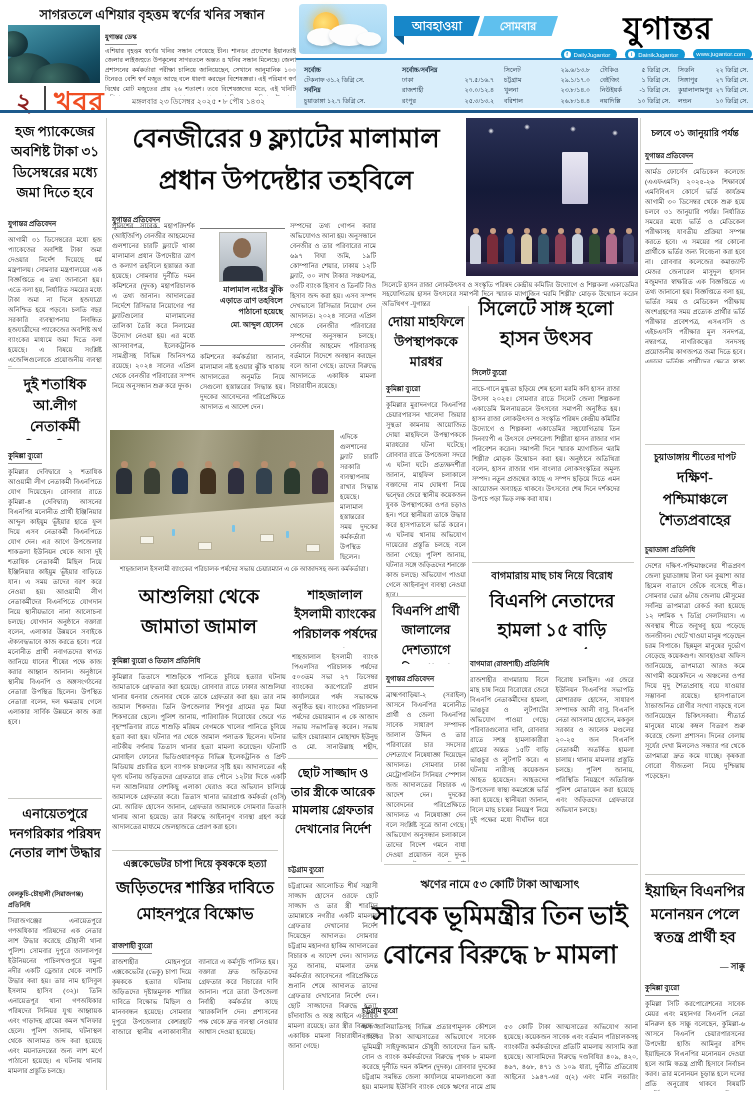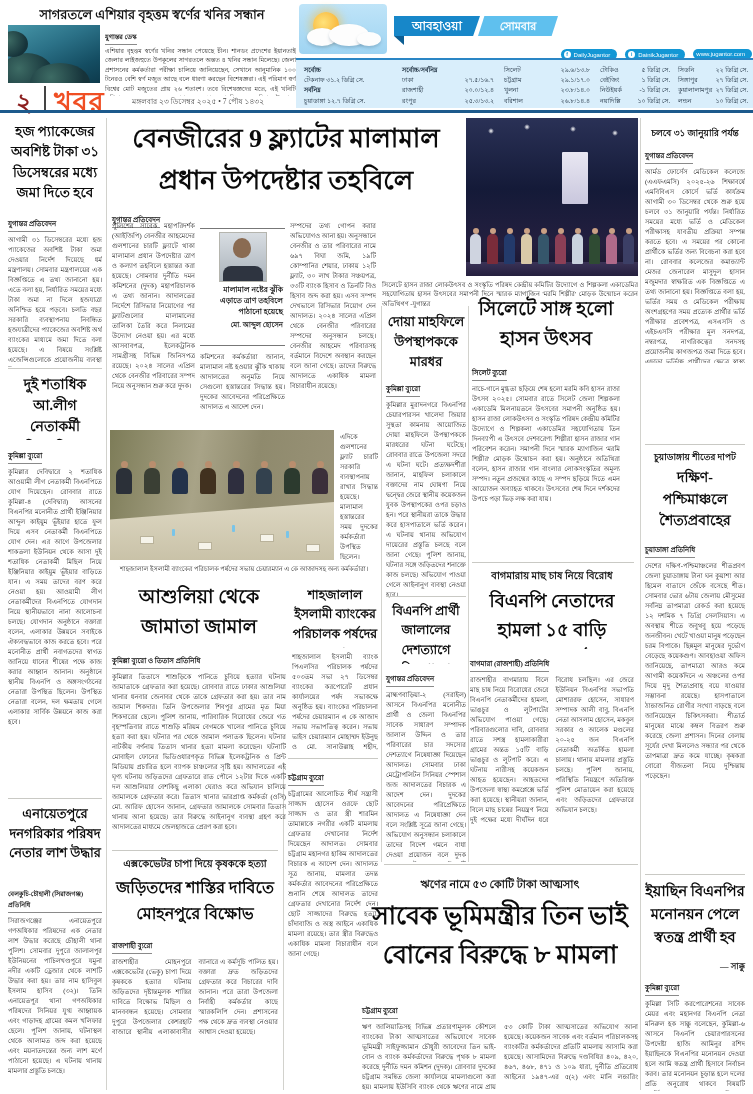--- a/index.html
+++ b/index.html
@@ -82,20 +82,23 @@
   <div class="abs wx-icon" style="left:299px;top:4px;width:88px;height:50px;">
     <div class="sun" style="left:14px;top:8px;"></div>
     <div class="cloud" style="left:8px;top:24px;width:30px;height:18px;"></div>
     <div class="cloud" style="left:30px;top:20px;width:40px;height:22px;"></div>
     <div class="cloud" style="left:58px;top:28px;width:24px;height:14px;"></div>
   </div>
   <div class="abs ribbon-dark" style="left:394px;top:16px;width:86px;height:20px;">আবহাওয়া</div>
   <div class="abs ribbon-light" style="left:478px;top:16px;width:80px;height:20px;text-align:center;">সোমবার</div>
   <div class="abs ribbon-fold" style="left:394px;top:36px;"></div>
 
+  <div class="abs" style="left:588px;top:4px;width:160px;height:38px;text-align:center;">
+    <span class="logo-text">যুগান্তর</span>
+  </div>
   <div class="abs" style="left:556px;top:42px;width:196px;text-align:right;">
     <span class="pill">
         <span class="dot">f</span>
         <span>DailyJugantor</span>
       </span>
     <span class="pill">
         <span class="dot">i</span>
         <span>DainikJugantor</span>
       </span>
     <span class="pill">
@@ -177,21 +180,21 @@
       <div class="wrow">
           <span>লন্ডন</span>
           <span>১০ ডিগ্রি সে.</span>
         </div>
     </div>
   </div>
 
   <div class="abs pagenum" style="left:16px;top:83px;">২</div>
   <div class="abs" style="left:44px;top:86px;width:2px;height:24px;background:#444;"></div>
   <div class="abs section-label" style="left:54px;top:81px;">খবর</div>
-  <div class="abs dateline" style="left:132px;top:96px;width:164px;">মঙ্গলবার ২৩ ডিসেম্বর ২০২৫ • 7 পৌষ ১৪৩২</div>
+  <div class="abs dateline" style="left:132px;top:96px;width:164px;">মঙ্গলবার ২৩ ডিসেম্বর ২০২৫ • ৮ পৌষ ১৪৩২</div>
   <div class="abs rule-navy" style="left:0;top:110px;width:753px;height:3px;"></div>
 
   <div class="vline" style="left:106px;top:118px;height:972px;"></div>
   <div class="vline" style="left:640px;top:118px;height:972px;"></div>
   <div class="vline" style="left:381px;top:306px;height:556px;"></div>
   <div class="vline" style="left:468px;top:306px;height:556px;"></div>
   <div class="vline" style="left:283px;top:762px;height:328px;"></div>
 
   <div class="abs" style="left:8px;top:122px;width:94px;">
     <div class="headline" style="font-size:13.5px;line-height:1.5;height:86px;">হজ প্যাকেজের অবশিষ্ট টাকা ৩১ ডিসেম্বরের মধ্যে জমা দিতে হবে</div>
@@ -321,20 +324,21 @@
     <div class="body-txt" style="height:164px;margin-top:3px;">কুমিল্লার তিতাসে শাশুড়িকে পানিতে চুবিয়ে হত্যার ঘটনায় জামাতাকে গ্রেফতার করা হয়েছে। রোববার রাতে ঢাকার আশুলিয়া থানার ধনবার জেনাবর থেকে তাকে গ্রেফতার করা হয়। তার নাম জামাল শিকদার। তিনি উপজেলার শিবপুর গ্রামের মৃত মিয়া শিকদারের ছেলে। পুলিশ জানায়, পারিবারিক বিরোধের জেরে গত বৃহস্পতিবার রাতে শাশুড়ি মরিয়ম বেগমকে খালের পানিতে চুবিয়ে হত্যা করা হয়। ঘটনার পর থেকে জামাল পলাতক ছিলেন। ঘটনার নাটকীয় বর্ণনায় তিতাস থানার হত্যা মামলা করেছেন। ঘটনাটি মোবাইল ফোনের ভিডিওধারণকৃত বিভিন্ন ইলেকট্রনিক ও প্রিন্ট মিডিয়ায় প্রচারিত হলে ব্যাপক চাঞ্চল্যের সৃষ্টি হয়। আদালতের এই ঘৃণ্য ঘটনায় জড়িতদের গ্রেফতারে রাত পৌনে ১২টার দিকে একটি দল আশুলিয়ার বেশকিছু এলাকা ঘেরাও করে অভিযান চালিয়ে জামালকে গ্রেফতার করে। তিতাস থানার ভারপ্রাপ্ত কর্মকর্তা (ওসি) মো. আরিফ হোসেন জানান, গ্রেফতার জামালকে সোমবার তিতাস থানায় আনা হয়েছে। তার বিরুদ্ধে আইনানুগ ব্যবস্থা গ্রহণ করে আদালতের মাধ্যমে জেলহাজতে প্রেরণ করা হবে।</div>
   </div>
 
   <div class="abs" style="left:292px;top:586px;width:86px;">
     <div class="headline" style="font-size:12.5px;line-height:1.55;height:62px;">শাহজালাল ইসলামী ব্যাংকের পরিচালক পর্ষদের সভা</div>
     <div class="body-txt" style="height:98px;margin-top:4px;">শাহজালাল ইসলামী ব্যাংক পিএলসির পরিচালক পর্ষদের ৫০৩তম সভা ২৭ ডিসেম্বর ব্যাংকের করপোরেট প্রধান কার্যালয়ের পর্ষদ সভাকক্ষে অনুষ্ঠিত হয়। ব্যাংকের পরিচালনা পর্ষদের চেয়ারম্যান এ কে আজাদ সভায় সভাপতিত্ব করেন। সভায় ভাইস চেয়ারম্যান মোহাম্মদ ইউনুছ ও মো. সানাউল্লাহ শহীদ, পরিচালক-ফখরুদ্দিন আলী আহমেদ, খন্দকার সাকিব আহমেদসহ ঊর্ধ্বতন কর্মকর্তারা উপস্থিত ছিলেন। সভায় ব্যাংকের ব্যবসায়িক অগ্রগতি পর্যালোচনা করা হয়।</div>
   </div>
 
   <div class="hline" style="left:288px;top:758px;width:90px;"></div>
   <div class="abs" style="left:288px;top:764px;width:90px;">
+    <div class="headline" style="font-size:12px;line-height:1.55;height:92px;">ছোট সাজ্জাদ ও তার স্ত্রীকে আরেক মামলায় গ্রেফতার দেখানোর নির্দেশ</div>
     <div style="margin-top:2px;"><span class="byline">চট্টগ্রাম ব্যুরো</span></div>
     <div class="body-txt" style="height:206px;margin-top:3px;">চট্টগ্রামের আলোচিত শীর্ষ সন্ত্রাসী সাজ্জাদ হোসেন ওরফে ছোট সাজ্জাদ ও তার স্ত্রী শারমিন তামান্নাকে নগরীর একটি মামলায় গ্রেফতার দেখানোর নির্দেশ দিয়েছেন আদালত। সোমবার চট্টগ্রাম মহানগর হাকিম আদালতের বিচারক এ আদেশ দেন। আদালত সূত্র জানায়, মামলার তদন্ত কর্মকর্তার আবেদনের পরিপ্রেক্ষিতে শুনানি শেষে আদালত তাদের গ্রেফতার দেখানোর নির্দেশ দেন। ছোট সাজ্জাদের বিরুদ্ধে হত্যা, চাঁদাবাজি ও অস্ত্র আইনে একাধিক মামলা রয়েছে। তার স্ত্রীর বিরুদ্ধেও একাধিক মামলা বিচারাধীন বলে জানা গেছে।</div>
   </div>
 
   <div class="hline" style="left:112px;top:850px;width:166px;"></div>
   <div class="abs" style="left:112px;top:856px;width:166px;">
     <div class="kicker" style="font-size:10px;">এক্সকেভেটর চাপা দিয়ে কৃষককে হত্যা</div>
     <div class="headline" style="font-size:16px;line-height:1.6;height:56px;margin-top:2px;">জড়িতদের শাস্তির দাবিতে মোহনপুরে বিক্ষোভ</div>
     <div style="margin-top:3px;"><span class="byline">রাজশাহী ব্যুরো</span></div>
     <div class="body-txt" style="height:130px;margin-top:3px;column-count:2;column-gap:7px;">রাজশাহীর মোহনপুরে এক্সকেভেটর (ভেকু) চাপা দিয়ে কৃষককে হত্যার ঘটনায় জড়িতদের দৃষ্টান্তমূলক শাস্তির দাবিতে বিক্ষোভ মিছিল ও মানববন্ধন হয়েছে। সোমবার দুপুরে উপজেলার কেশরহাট বাজারে স্থানীয় এলাকাবাসীর ব্যানারে এ কর্মসূচি পালিত হয়। বক্তারা দ্রুত জড়িতদের গ্রেফতার করে বিচারের দাবি জানান। পরে তারা উপজেলা নির্বাহী কর্মকর্তার কাছে স্মারকলিপি দেন। প্রশাসনের পক্ষ থেকে দ্রুত ব্যবস্থা নেওয়ার আশ্বাস দেওয়া হয়েছে।</div>

